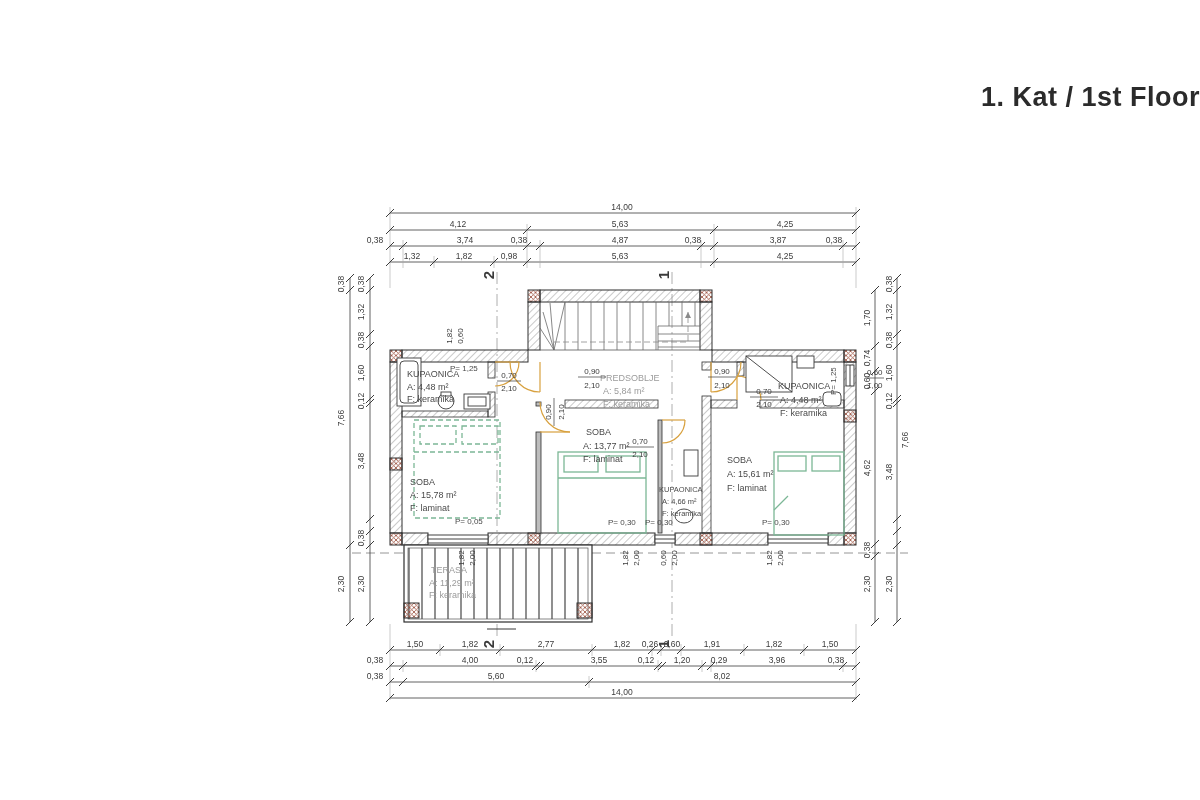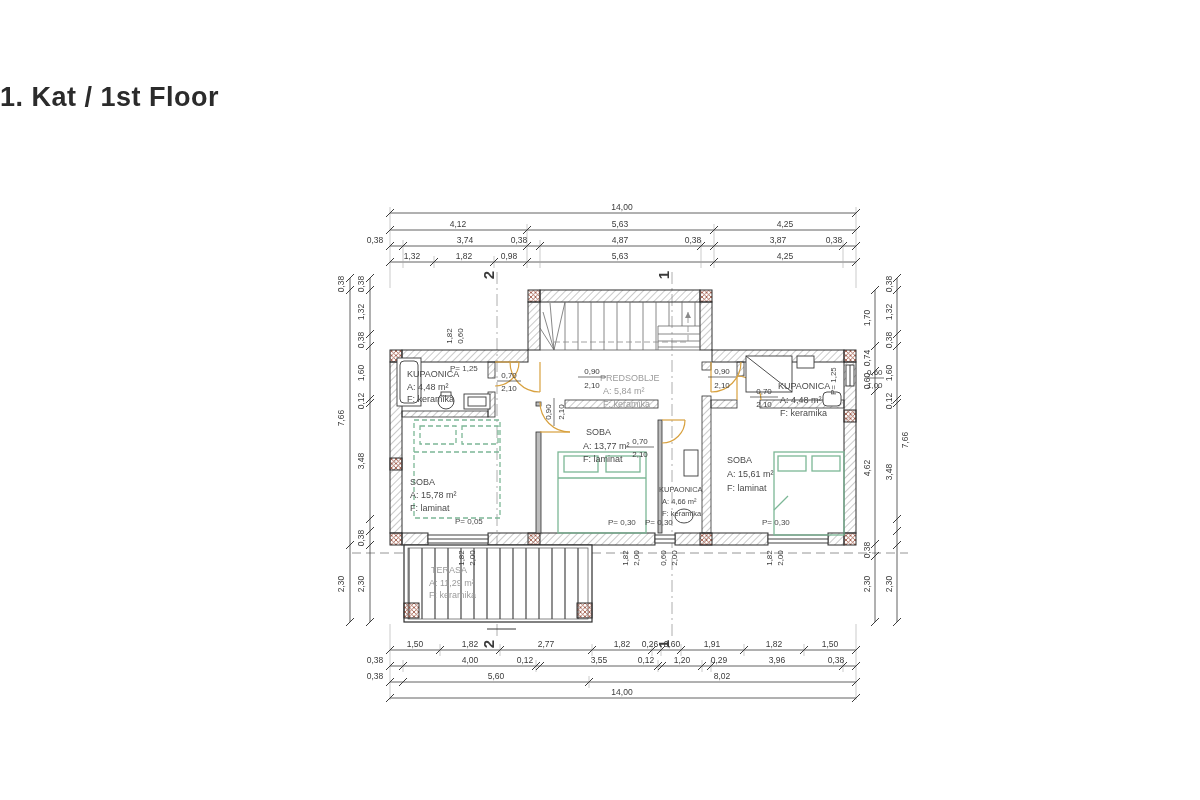--- a/index.html
+++ b/index.html
@@ -1,18 +1,18 @@
 <!DOCTYPE html>
 <html><head>
 <meta charset="utf-8">
 <style>
   html,body{margin:0;padding:0;background:#ffffff;}
   #stage{position:relative;width:1200px;height:800px;background:#ffffff;overflow:hidden;
          font-family:"Liberation Sans",sans-serif;}
-  #plan-title{position:absolute;top:82px;left:0;width:1200px;text-align:left;
+  #plan-title{position:absolute;top:82px;left:0;width:1200px;text-align:right;
 
               font-size:27px;font-weight:bold;color:#2b2b2b;letter-spacing:.5px;}
   svg text{font-family:"Liberation Sans",sans-serif;fill:#3b3b3b;}
   .dim{font-size:8.5px;}
   .dimr{font-size:8.5px;}
   .room{font-size:9px;fill:#4a4a4a;}
   .roomfade{font-size:9px;fill:#9b9b9b;}
   .plabel{font-size:8px;fill:#4a4a4a;}
   .sect{font-size:15px;font-weight:bold;fill:#222;}
 </style>

